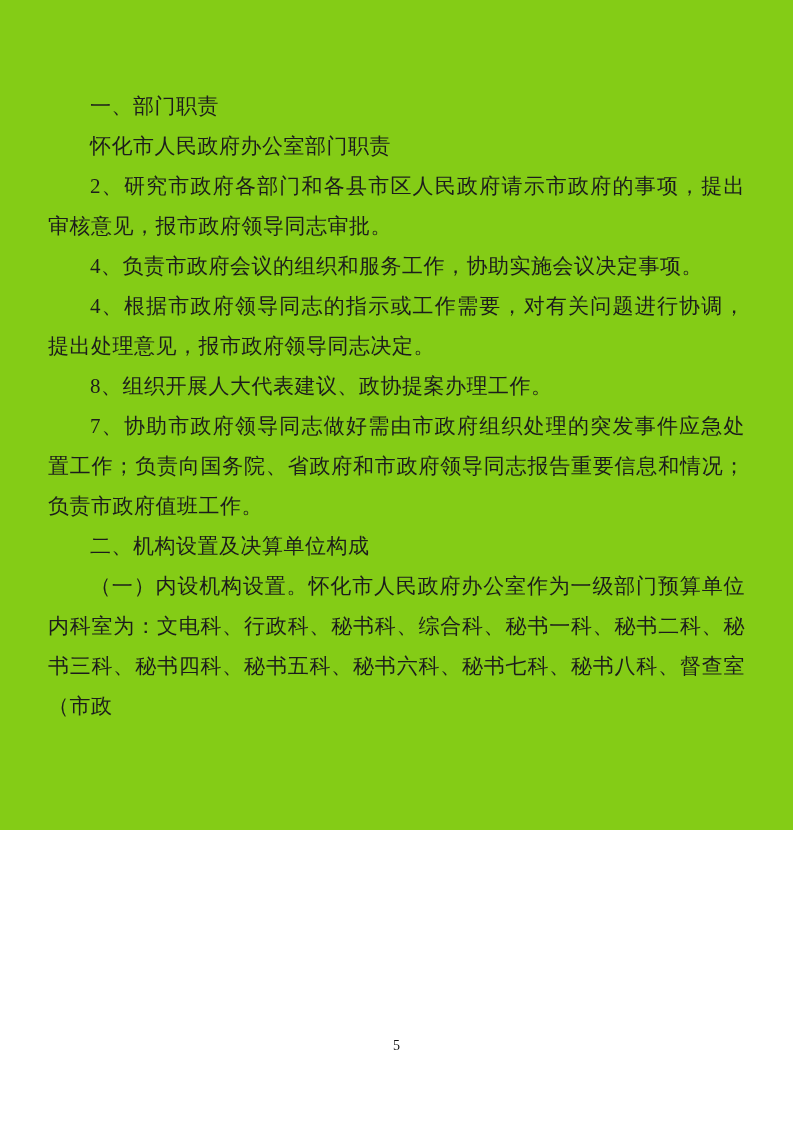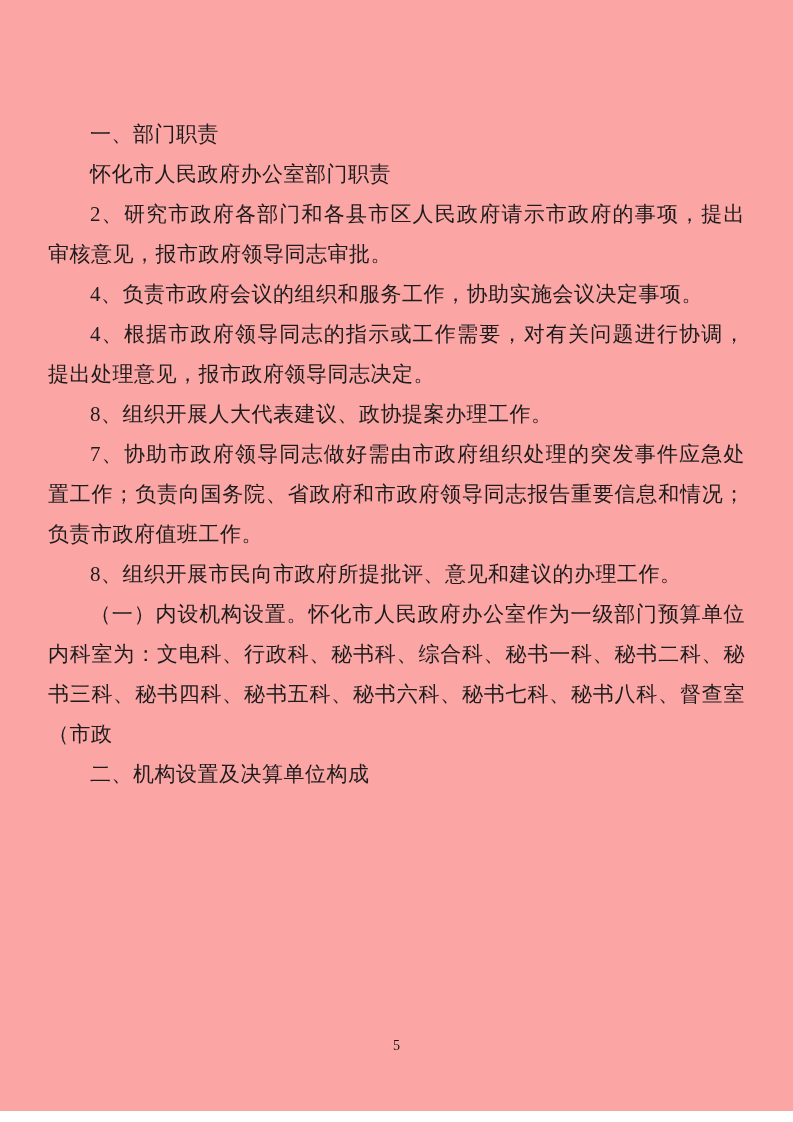--- a/index.html
+++ b/index.html
@@ -12,24 +12,24 @@
     height: 1122px;
     position: relative;
     font-family: "Liberation Serif", "DejaVu Serif", serif;
     color: #1c1c1c;
     overflow: hidden;
   }
   .page {
     position: absolute;
     top: 0; left: 0;
     width: 793px;
-    height: 1111px;
-    background: #fca5a5;
+    height: 830px;
+    background: #84cc16;
     box-sizing: border-box;
-    padding: 114px 48px 0 48px;
+    padding: 86px 48px 0 48px;
   }
   .para {
     margin: 0;
     font-size: 21px;
     line-height: 40px;
     text-indent: 2em;
     text-align: justify;
     text-justify: inter-ideograph;
     letter-spacing: 0.5px;
     word-break: break-all;
@@ -54,18 +54,17 @@
 <body>
 
 <div class="page">
   <p class="para heading">一、部门职责</p>
   <p class="para heading">怀化市人民政府办公室部门职责</p>
   <p class="para">2、研究市政府各部门和各县市区人民政府请示市政府的事项，提出审核意见，报市政府领导同志审批。</p>
   <p class="para">4、负责市政府会议的组织和服务工作，协助实施会议决定事项。</p>
   <p class="para">4、根据市政府领导同志的指示或工作需要，对有关问题进行协调，提出处理意见，报市政府领导同志决定。</p>
   <p class="para">8、组织开展人大代表建议、政协提案办理工作。</p>
   <p class="para">7、协助市政府领导同志做好需由市政府组织处理的突发事件应急处置工作；负责向国务院、省政府和市政府领导同志报告重要信息和情况；负责市政府值班工作。</p>
-  <p class="para">8、组织开展市民向市政府所提批评、意见和建议的办理工作。</p>
+  <p class="para heading">二、机构设置及决算单位构成</p>
   <p class="para">（一）内设机构设置。怀化市人民政府办公室作为一级部门预算单位内科室为：文电科、行政科、秘书科、综合科、秘书一科、秘书二科、秘书三科、秘书四科、秘书五科、秘书六科、秘书七科、秘书八科、督查室（市政</p>
-  <p class="para heading">二、机构设置及决算单位构成</p>
 </div>
 
 <div class="page-number">5</div>
 
 </body></html>

